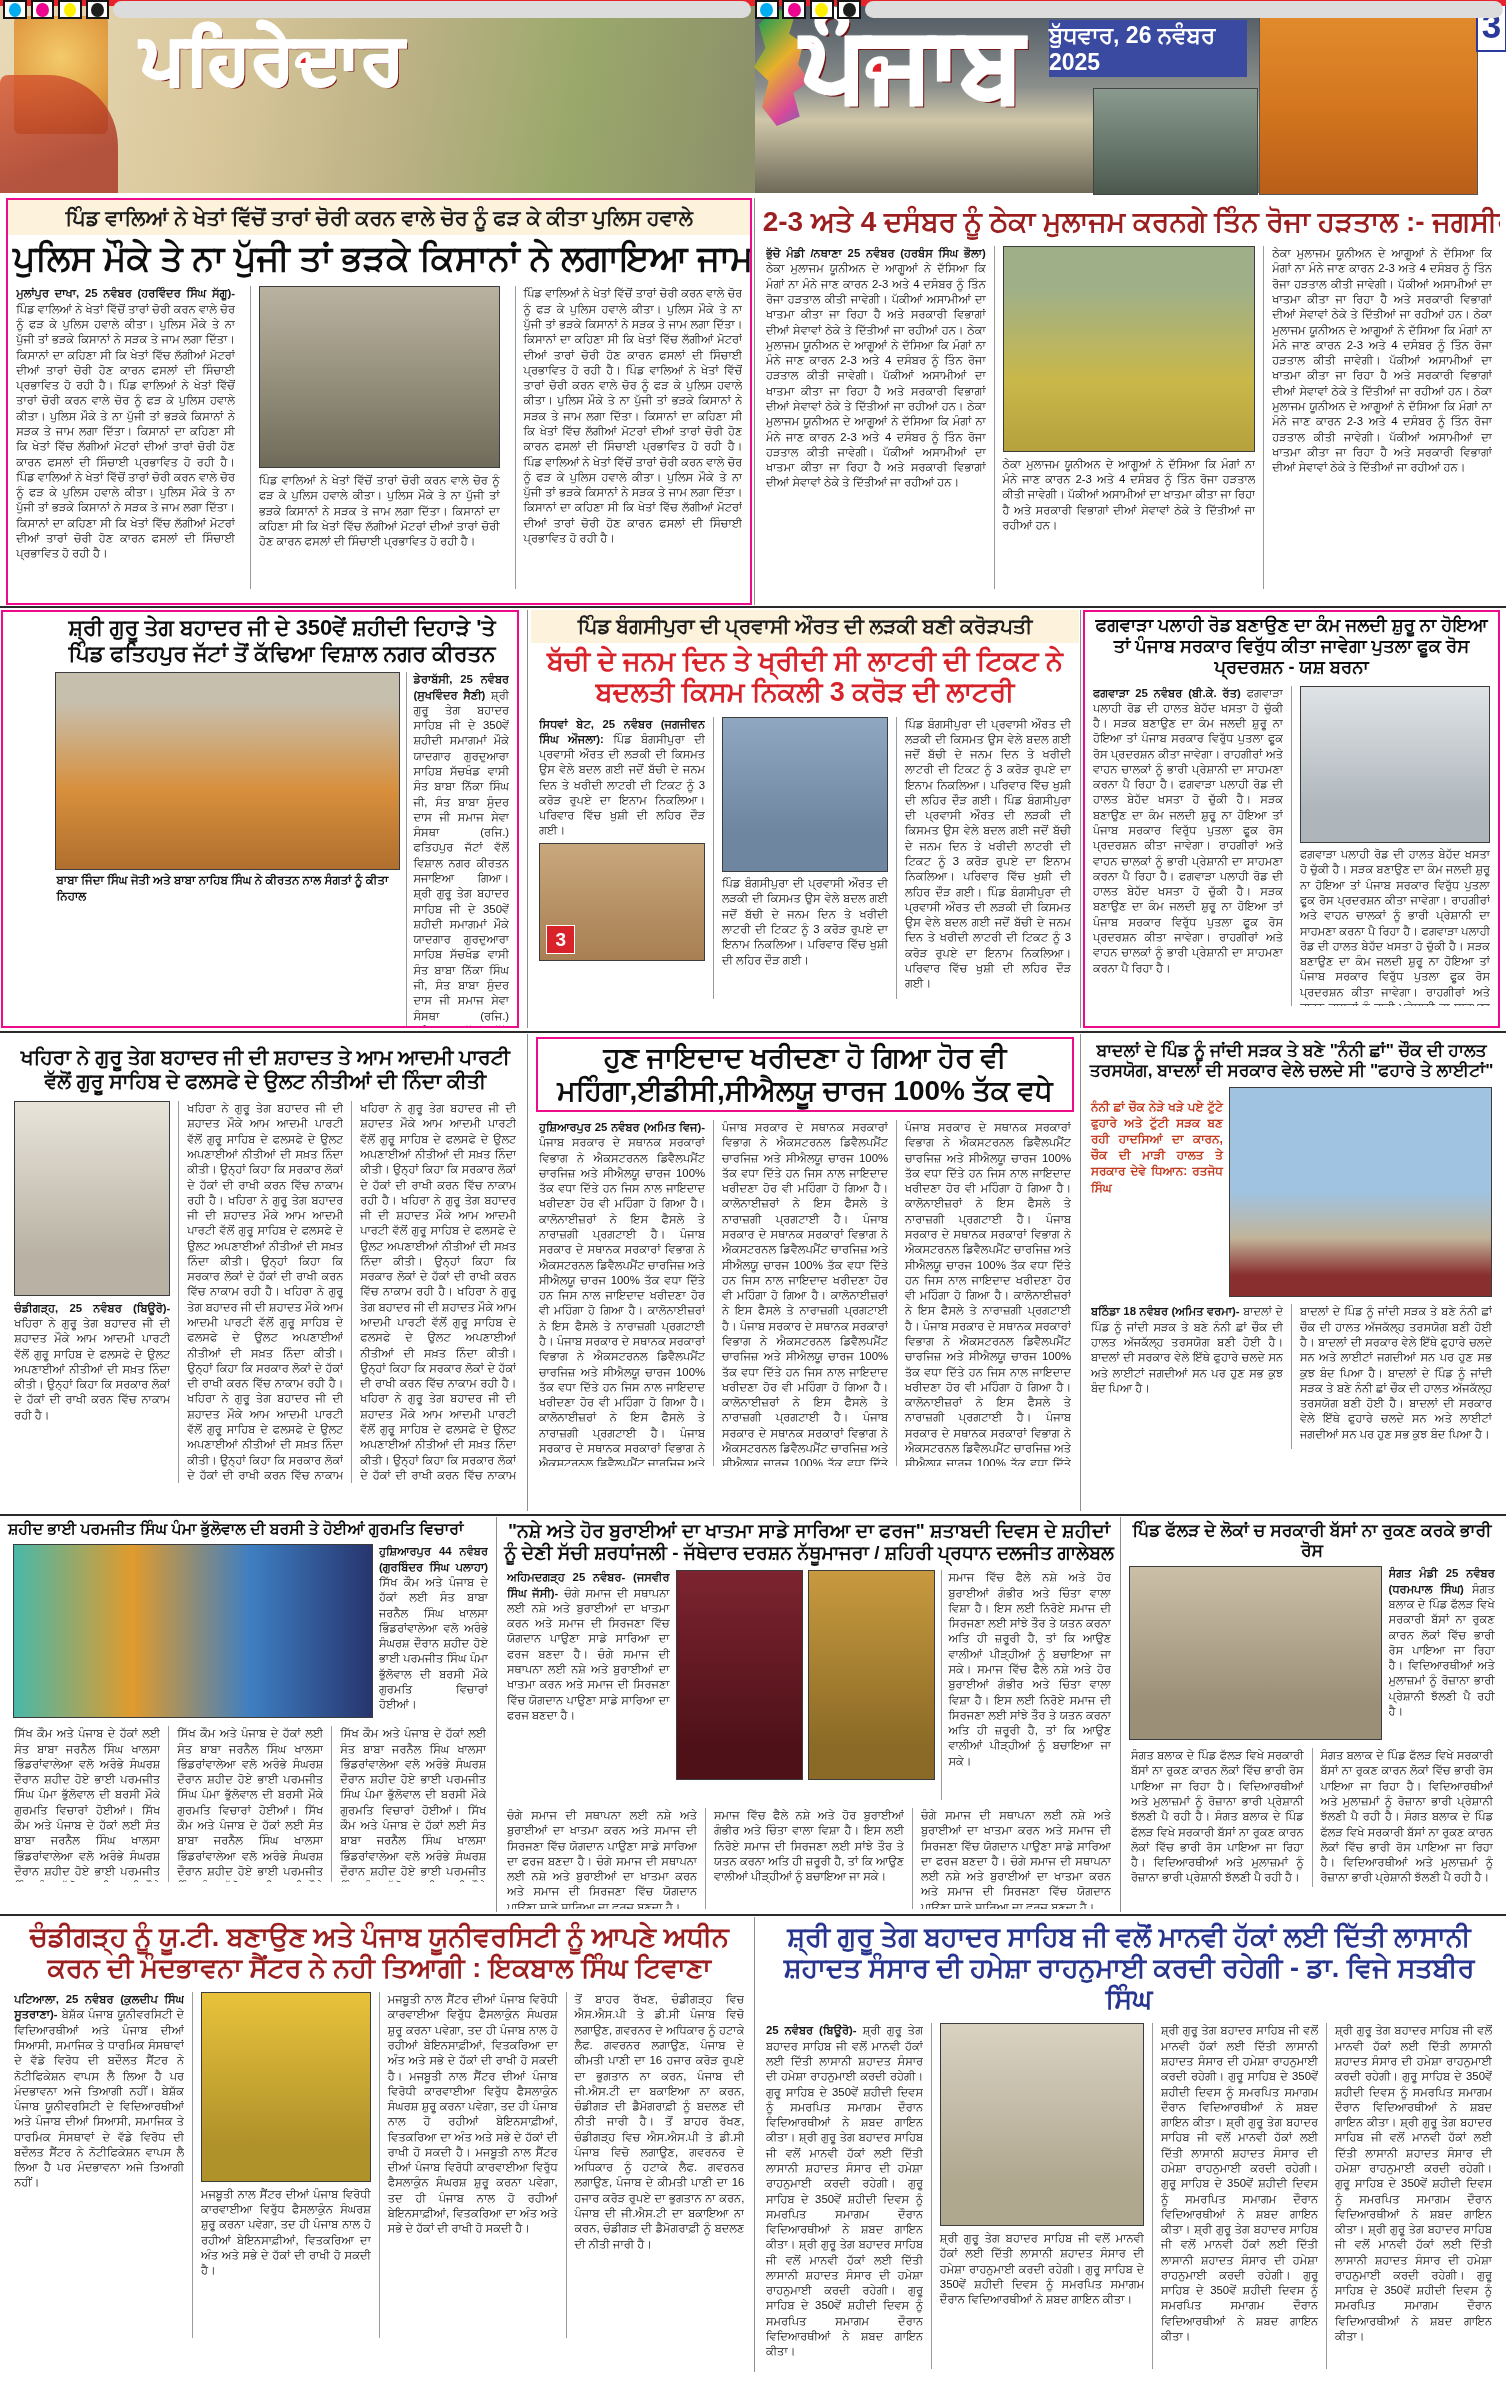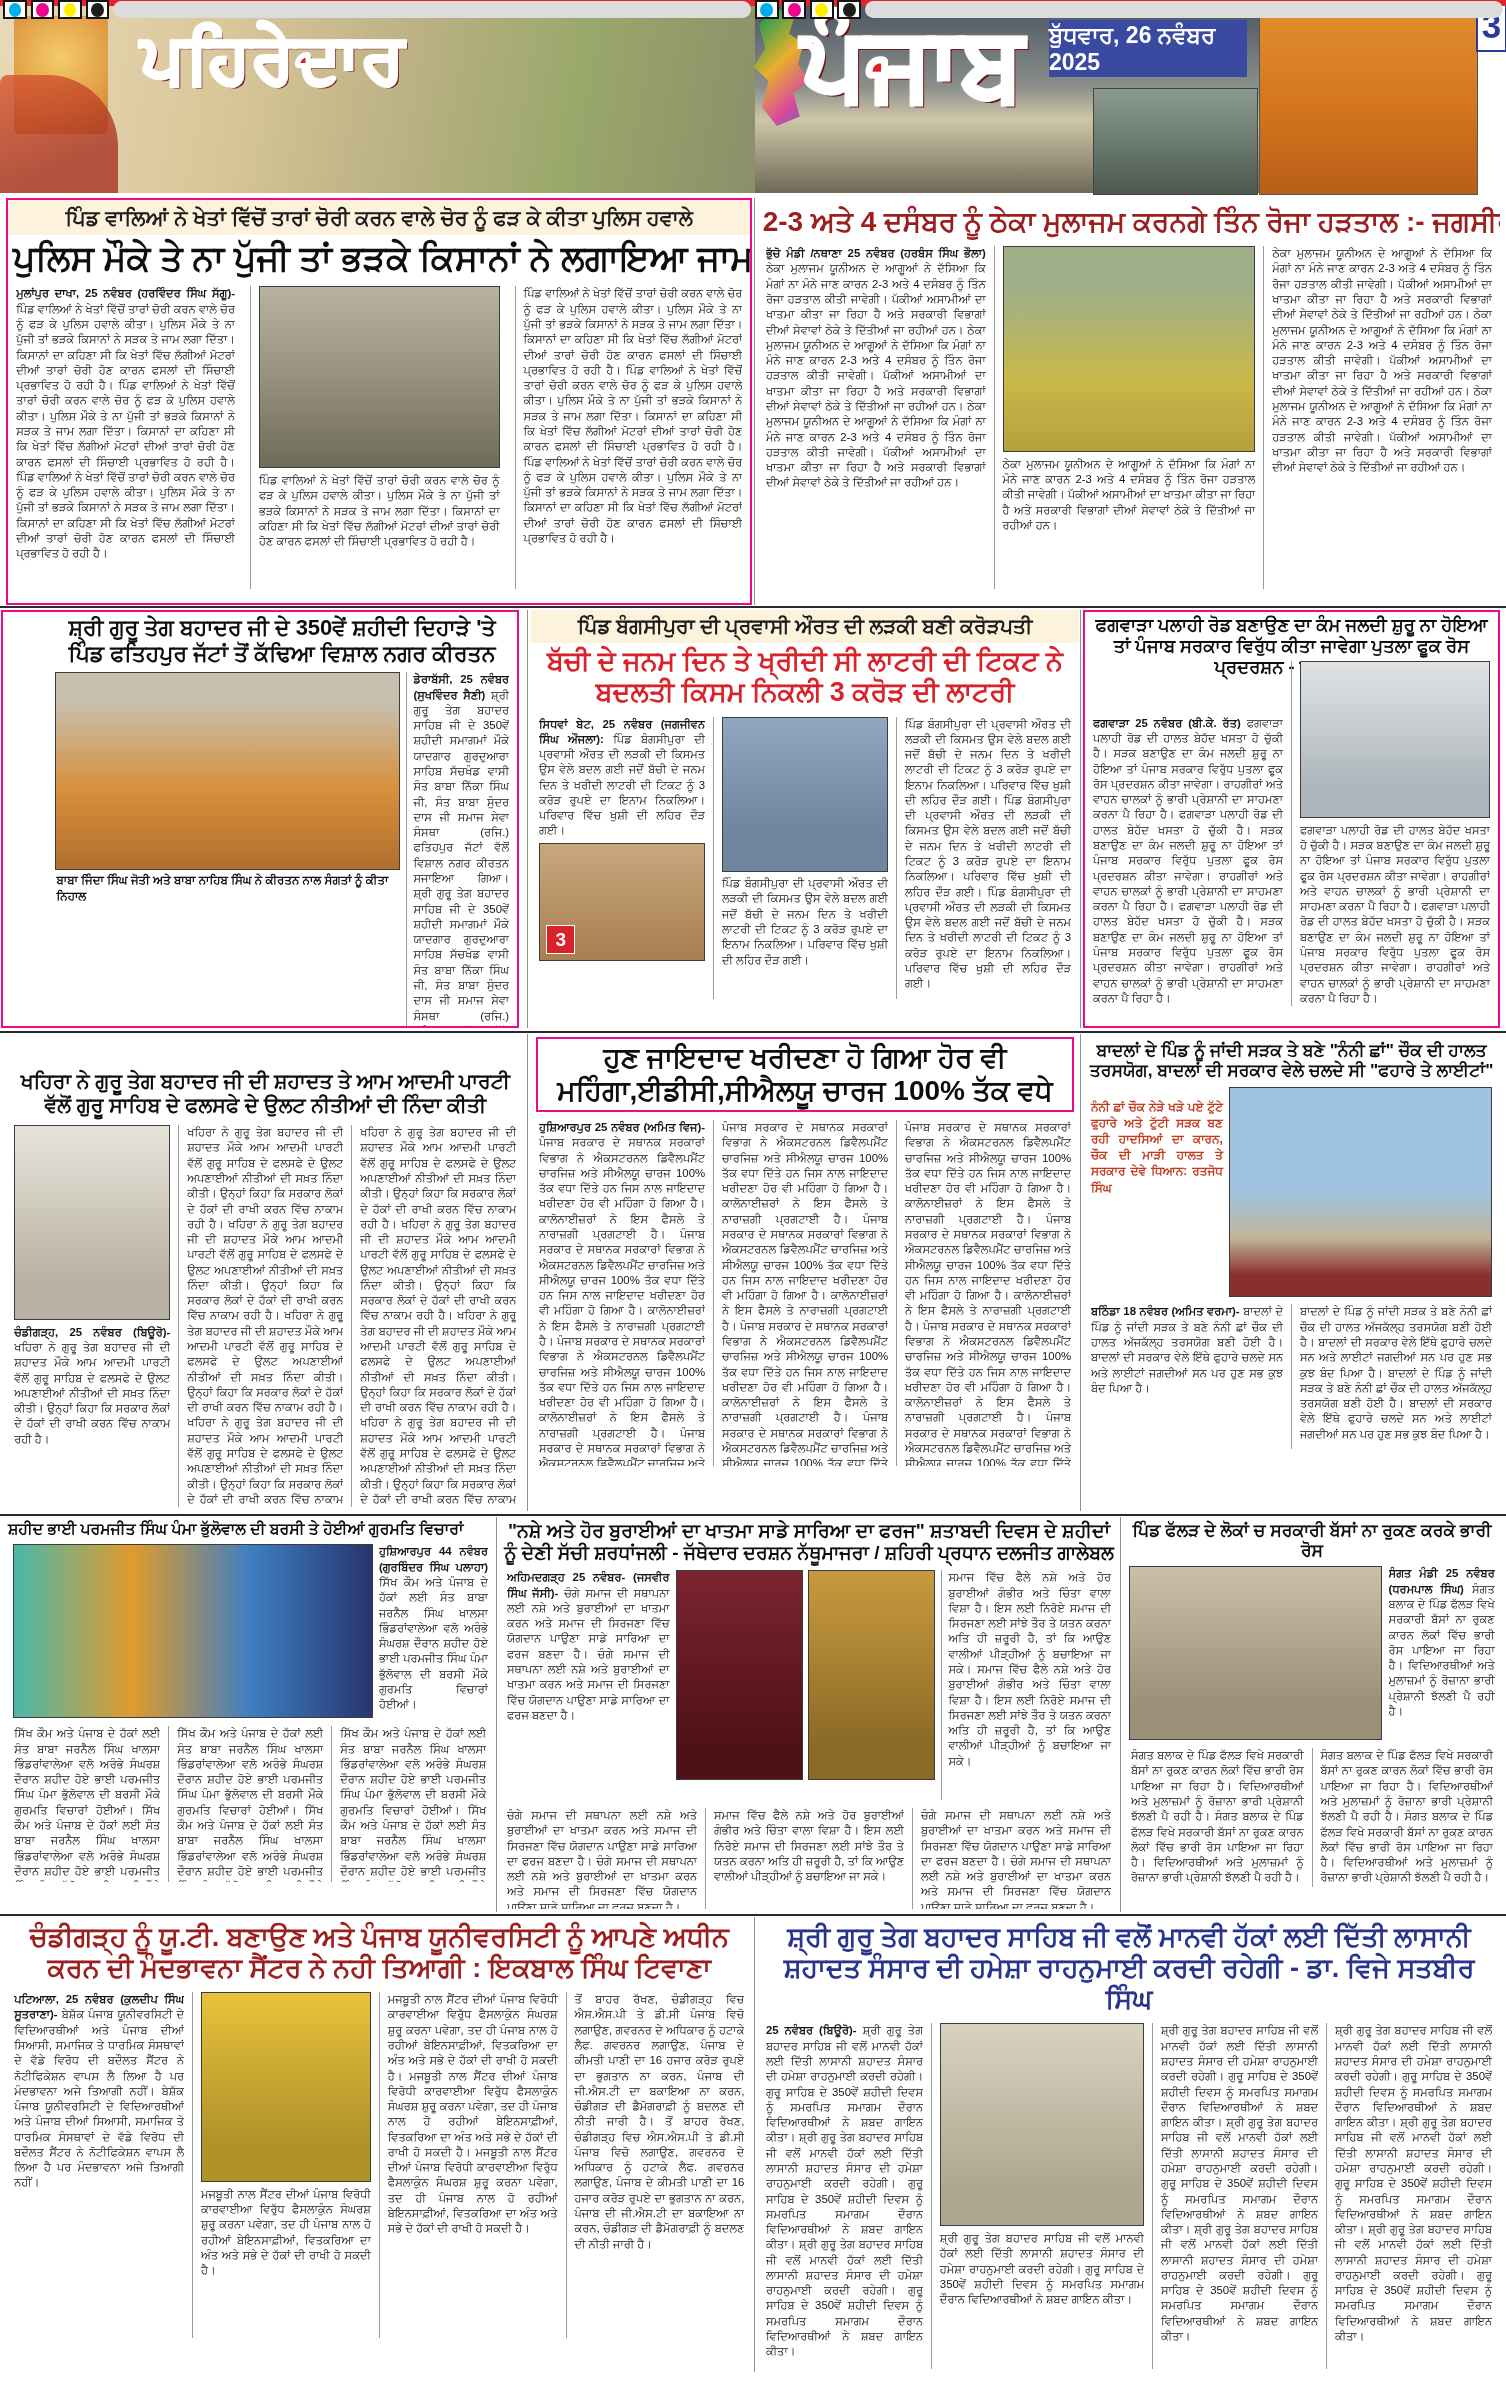--- a/index.html
+++ b/index.html
@@ -180,34 +180,34 @@
         <p class="coltext"><span>ਪਿੰਡ ਬੰਗਸੀਪੁਰਾ ਦੀ ਪ੍ਰਵਾਸੀ ਔਰਤ ਦੀ ਲੜਕੀ ਦੀ ਕਿਸਮਤ ਉਸ ਵੇਲੇ ਬਦਲ ਗਈ ਜਦੋਂ ਬੱਚੀ ਦੇ ਜਨਮ ਦਿਨ ਤੇ ਖਰੀਦੀ ਲਾਟਰੀ ਦੀ ਟਿਕਟ ਨੂੰ 3 ਕਰੋੜ ਰੁਪਏ ਦਾ ਇਨਾਮ ਨਿਕਲਿਆ। ਪਰਿਵਾਰ ਵਿੱਚ ਖੁਸ਼ੀ ਦੀ ਲਹਿਰ ਦੌੜ ਗਈ।</span></p>
       </div>
       <div class="col">
         <p class="coltext"><span>ਪਿੰਡ ਬੰਗਸੀਪੁਰਾ ਦੀ ਪ੍ਰਵਾਸੀ ਔਰਤ ਦੀ ਲੜਕੀ ਦੀ ਕਿਸਮਤ ਉਸ ਵੇਲੇ ਬਦਲ ਗਈ ਜਦੋਂ ਬੱਚੀ ਦੇ ਜਨਮ ਦਿਨ ਤੇ ਖਰੀਦੀ ਲਾਟਰੀ ਦੀ ਟਿਕਟ ਨੂੰ 3 ਕਰੋੜ ਰੁਪਏ ਦਾ ਇਨਾਮ ਨਿਕਲਿਆ। ਪਰਿਵਾਰ ਵਿੱਚ ਖੁਸ਼ੀ ਦੀ ਲਹਿਰ ਦੌੜ ਗਈ। ਪਿੰਡ ਬੰਗਸੀਪੁਰਾ ਦੀ ਪ੍ਰਵਾਸੀ ਔਰਤ ਦੀ ਲੜਕੀ ਦੀ ਕਿਸਮਤ ਉਸ ਵੇਲੇ ਬਦਲ ਗਈ ਜਦੋਂ ਬੱਚੀ ਦੇ ਜਨਮ ਦਿਨ ਤੇ ਖਰੀਦੀ ਲਾਟਰੀ ਦੀ ਟਿਕਟ ਨੂੰ 3 ਕਰੋੜ ਰੁਪਏ ਦਾ ਇਨਾਮ ਨਿਕਲਿਆ। ਪਰਿਵਾਰ ਵਿੱਚ ਖੁਸ਼ੀ ਦੀ ਲਹਿਰ ਦੌੜ ਗਈ। ਪਿੰਡ ਬੰਗਸੀਪੁਰਾ ਦੀ ਪ੍ਰਵਾਸੀ ਔਰਤ ਦੀ ਲੜਕੀ ਦੀ ਕਿਸਮਤ ਉਸ ਵੇਲੇ ਬਦਲ ਗਈ ਜਦੋਂ ਬੱਚੀ ਦੇ ਜਨਮ ਦਿਨ ਤੇ ਖਰੀਦੀ ਲਾਟਰੀ ਦੀ ਟਿਕਟ ਨੂੰ 3 ਕਰੋੜ ਰੁਪਏ ਦਾ ਇਨਾਮ ਨਿਕਲਿਆ। ਪਰਿਵਾਰ ਵਿੱਚ ਖੁਸ਼ੀ ਦੀ ਲਹਿਰ ਦੌੜ ਗਈ।</span></p>
       </div>
     </div>
   </div>
 
   <div class="art pinkbox" style="left:1083px;top:610px;width:417px;height:418px;">
     <div class="hl h-black" style="font-size:18px;">ਫਗਵਾੜਾ ਪਲਾਹੀ ਰੋਡ ਬਣਾਉਣ ਦਾ ਕੰਮ ਜਲਦੀ ਸ਼ੁਰੂ ਨਾ ਹੋਇਆ ਤਾਂ ਪੰਜਾਬ ਸਰਕਾਰ ਵਿਰੁੱਧ ਕੀਤਾ ਜਾਵੇਗਾ ਪੁਤਲਾ ਫੂਕ ਰੋਸ ਪ੍ਰਦਰਸ਼ਨ  - ਯਸ਼ ਬਰਨਾ</div>
-    <div class="cols" style="height:330px;align-items:flex-end;">
+    <div class="cols" style="height:330px;">
       <div class="col">
         <p class="coltext"><b class="dateline">ਫਗਵਾੜਾ 25 ਨਵੰਬਰ (ਬੀ.ਕੇ. ਰੱਤ)</b>
         <span>ਫਗਵਾੜਾ ਪਲਾਹੀ ਰੋਡ ਦੀ ਹਾਲਤ ਬੇਹੱਦ ਖਸਤਾ ਹੋ ਚੁੱਕੀ ਹੈ। ਸੜਕ ਬਣਾਉਣ ਦਾ ਕੰਮ ਜਲਦੀ ਸ਼ੁਰੂ ਨਾ ਹੋਇਆ ਤਾਂ ਪੰਜਾਬ ਸਰਕਾਰ ਵਿਰੁੱਧ ਪੁਤਲਾ ਫੂਕ ਰੋਸ ਪ੍ਰਦਰਸ਼ਨ ਕੀਤਾ ਜਾਵੇਗਾ। ਰਾਹਗੀਰਾਂ ਅਤੇ ਵਾਹਨ ਚਾਲਕਾਂ ਨੂੰ ਭਾਰੀ ਪ੍ਰੇਸ਼ਾਨੀ ਦਾ ਸਾਹਮਣਾ ਕਰਨਾ ਪੈ ਰਿਹਾ ਹੈ। ਫਗਵਾੜਾ ਪਲਾਹੀ ਰੋਡ ਦੀ ਹਾਲਤ ਬੇਹੱਦ ਖਸਤਾ ਹੋ ਚੁੱਕੀ ਹੈ। ਸੜਕ ਬਣਾਉਣ ਦਾ ਕੰਮ ਜਲਦੀ ਸ਼ੁਰੂ ਨਾ ਹੋਇਆ ਤਾਂ ਪੰਜਾਬ ਸਰਕਾਰ ਵਿਰੁੱਧ ਪੁਤਲਾ ਫੂਕ ਰੋਸ ਪ੍ਰਦਰਸ਼ਨ ਕੀਤਾ ਜਾਵੇਗਾ। ਰਾਹਗੀਰਾਂ ਅਤੇ ਵਾਹਨ ਚਾਲਕਾਂ ਨੂੰ ਭਾਰੀ ਪ੍ਰੇਸ਼ਾਨੀ ਦਾ ਸਾਹਮਣਾ ਕਰਨਾ ਪੈ ਰਿਹਾ ਹੈ। ਫਗਵਾੜਾ ਪਲਾਹੀ ਰੋਡ ਦੀ ਹਾਲਤ ਬੇਹੱਦ ਖਸਤਾ ਹੋ ਚੁੱਕੀ ਹੈ। ਸੜਕ ਬਣਾਉਣ ਦਾ ਕੰਮ ਜਲਦੀ ਸ਼ੁਰੂ ਨਾ ਹੋਇਆ ਤਾਂ ਪੰਜਾਬ ਸਰਕਾਰ ਵਿਰੁੱਧ ਪੁਤਲਾ ਫੂਕ ਰੋਸ ਪ੍ਰਦਰਸ਼ਨ ਕੀਤਾ ਜਾਵੇਗਾ। ਰਾਹਗੀਰਾਂ ਅਤੇ ਵਾਹਨ ਚਾਲਕਾਂ ਨੂੰ ਭਾਰੀ ਪ੍ਰੇਸ਼ਾਨੀ ਦਾ ਸਾਹਮਣਾ ਕਰਨਾ ਪੈ ਰਿਹਾ ਹੈ।</span></p>
       </div>
       <div class="col">
         <div class="photo ph-man-white" style="height:157px;margin-bottom:4.7px;"></div>
         <p class="coltext"><span>ਫਗਵਾੜਾ ਪਲਾਹੀ ਰੋਡ ਦੀ ਹਾਲਤ ਬੇਹੱਦ ਖਸਤਾ ਹੋ ਚੁੱਕੀ ਹੈ। ਸੜਕ ਬਣਾਉਣ ਦਾ ਕੰਮ ਜਲਦੀ ਸ਼ੁਰੂ ਨਾ ਹੋਇਆ ਤਾਂ ਪੰਜਾਬ ਸਰਕਾਰ ਵਿਰੁੱਧ ਪੁਤਲਾ ਫੂਕ ਰੋਸ ਪ੍ਰਦਰਸ਼ਨ ਕੀਤਾ ਜਾਵੇਗਾ। ਰਾਹਗੀਰਾਂ ਅਤੇ ਵਾਹਨ ਚਾਲਕਾਂ ਨੂੰ ਭਾਰੀ ਪ੍ਰੇਸ਼ਾਨੀ ਦਾ ਸਾਹਮਣਾ ਕਰਨਾ ਪੈ ਰਿਹਾ ਹੈ। ਫਗਵਾੜਾ ਪਲਾਹੀ ਰੋਡ ਦੀ ਹਾਲਤ ਬੇਹੱਦ ਖਸਤਾ ਹੋ ਚੁੱਕੀ ਹੈ। ਸੜਕ ਬਣਾਉਣ ਦਾ ਕੰਮ ਜਲਦੀ ਸ਼ੁਰੂ ਨਾ ਹੋਇਆ ਤਾਂ ਪੰਜਾਬ ਸਰਕਾਰ ਵਿਰੁੱਧ ਪੁਤਲਾ ਫੂਕ ਰੋਸ ਪ੍ਰਦਰਸ਼ਨ ਕੀਤਾ ਜਾਵੇਗਾ। ਰਾਹਗੀਰਾਂ ਅਤੇ ਵਾਹਨ ਚਾਲਕਾਂ ਨੂੰ ਭਾਰੀ ਪ੍ਰੇਸ਼ਾਨੀ ਦਾ ਸਾਹਮਣਾ ਕਰਨਾ ਪੈ ਰਿਹਾ ਹੈ।</span></p>
       </div>
     </div>
   </div>
 
   <div class="art" style="left:6.3px;top:1034px;width:518px;height:477px;">
-    <div class="hl h-black" style="font-size:20.4px;padding-top:12px;margin-top:24px;">ਖਹਿਰਾ ਨੇ ਗੁਰੂ ਤੇਗ ਬਹਾਦਰ ਜੀ ਦੀ ਸ਼ਹਾਦਤ ਤੇ ਆਮ ਆਦਮੀ ਪਾਰਟੀ ਵੱਲੋਂ ਗੁਰੂ ਸਾਹਿਬ ਦੇ ਫਲਸਫੇ ਦੇ ਉਲਟ ਨੀਤੀਆਂ ਦੀ ਨਿੰਦਾ ਕੀਤੀ</div>
+    <div class="hl h-black" style="font-size:20.4px;padding-top:12px;">ਖਹਿਰਾ ਨੇ ਗੁਰੂ ਤੇਗ ਬਹਾਦਰ ਜੀ ਦੀ ਸ਼ਹਾਦਤ ਤੇ ਆਮ ਆਦਮੀ ਪਾਰਟੀ ਵੱਲੋਂ ਗੁਰੂ ਸਾਹਿਬ ਦੇ ਫਲਸਫੇ ਦੇ ਉਲਟ ਨੀਤੀਆਂ ਦੀ ਨਿੰਦਾ ਕੀਤੀ</div>
     <div class="cols" style="height:391px;">
       <div class="col">
         <div class="photo ph-khaira" style="height:195px;margin-bottom:4.7px;"></div>
         <p class="coltext"><b class="dateline">ਚੰਡੀਗੜ੍ਹ, 25 ਨਵੰਬਰ (ਬਿਊਰੋ)-</b>
         <span>ਖਹਿਰਾ ਨੇ ਗੁਰੂ ਤੇਗ ਬਹਾਦਰ ਜੀ ਦੀ ਸ਼ਹਾਦਤ ਮੌਕੇ ਆਮ ਆਦਮੀ ਪਾਰਟੀ ਵੱਲੋਂ ਗੁਰੂ ਸਾਹਿਬ ਦੇ ਫਲਸਫੇ ਦੇ ਉਲਟ ਅਪਣਾਈਆਂ ਨੀਤੀਆਂ ਦੀ ਸਖ਼ਤ ਨਿੰਦਾ ਕੀਤੀ। ਉਨ੍ਹਾਂ ਕਿਹਾ ਕਿ ਸਰਕਾਰ ਲੋਕਾਂ ਦੇ ਹੱਕਾਂ ਦੀ ਰਾਖੀ ਕਰਨ ਵਿੱਚ ਨਾਕਾਮ ਰਹੀ ਹੈ।</span></p>
       </div>
       <div class="col">
         <p class="coltext"><span>ਖਹਿਰਾ ਨੇ ਗੁਰੂ ਤੇਗ ਬਹਾਦਰ ਜੀ ਦੀ ਸ਼ਹਾਦਤ ਮੌਕੇ ਆਮ ਆਦਮੀ ਪਾਰਟੀ ਵੱਲੋਂ ਗੁਰੂ ਸਾਹਿਬ ਦੇ ਫਲਸਫੇ ਦੇ ਉਲਟ ਅਪਣਾਈਆਂ ਨੀਤੀਆਂ ਦੀ ਸਖ਼ਤ ਨਿੰਦਾ ਕੀਤੀ। ਉਨ੍ਹਾਂ ਕਿਹਾ ਕਿ ਸਰਕਾਰ ਲੋਕਾਂ ਦੇ ਹੱਕਾਂ ਦੀ ਰਾਖੀ ਕਰਨ ਵਿੱਚ ਨਾਕਾਮ ਰਹੀ ਹੈ। ਖਹਿਰਾ ਨੇ ਗੁਰੂ ਤੇਗ ਬਹਾਦਰ ਜੀ ਦੀ ਸ਼ਹਾਦਤ ਮੌਕੇ ਆਮ ਆਦਮੀ ਪਾਰਟੀ ਵੱਲੋਂ ਗੁਰੂ ਸਾਹਿਬ ਦੇ ਫਲਸਫੇ ਦੇ ਉਲਟ ਅਪਣਾਈਆਂ ਨੀਤੀਆਂ ਦੀ ਸਖ਼ਤ ਨਿੰਦਾ ਕੀਤੀ। ਉਨ੍ਹਾਂ ਕਿਹਾ ਕਿ ਸਰਕਾਰ ਲੋਕਾਂ ਦੇ ਹੱਕਾਂ ਦੀ ਰਾਖੀ ਕਰਨ ਵਿੱਚ ਨਾਕਾਮ ਰਹੀ ਹੈ। ਖਹਿਰਾ ਨੇ ਗੁਰੂ ਤੇਗ ਬਹਾਦਰ ਜੀ ਦੀ ਸ਼ਹਾਦਤ ਮੌਕੇ ਆਮ ਆਦਮੀ ਪਾਰਟੀ ਵੱਲੋਂ ਗੁਰੂ ਸਾਹਿਬ ਦੇ ਫਲਸਫੇ ਦੇ ਉਲਟ ਅਪਣਾਈਆਂ ਨੀਤੀਆਂ ਦੀ ਸਖ਼ਤ ਨਿੰਦਾ ਕੀਤੀ। ਉਨ੍ਹਾਂ ਕਿਹਾ ਕਿ ਸਰਕਾਰ ਲੋਕਾਂ ਦੇ ਹੱਕਾਂ ਦੀ ਰਾਖੀ ਕਰਨ ਵਿੱਚ ਨਾਕਾਮ ਰਹੀ ਹੈ। ਖਹਿਰਾ ਨੇ ਗੁਰੂ ਤੇਗ ਬਹਾਦਰ ਜੀ ਦੀ ਸ਼ਹਾਦਤ ਮੌਕੇ ਆਮ ਆਦਮੀ ਪਾਰਟੀ ਵੱਲੋਂ ਗੁਰੂ ਸਾਹਿਬ ਦੇ ਫਲਸਫੇ ਦੇ ਉਲਟ ਅਪਣਾਈਆਂ ਨੀਤੀਆਂ ਦੀ ਸਖ਼ਤ ਨਿੰਦਾ ਕੀਤੀ। ਉਨ੍ਹਾਂ ਕਿਹਾ ਕਿ ਸਰਕਾਰ ਲੋਕਾਂ ਦੇ ਹੱਕਾਂ ਦੀ ਰਾਖੀ ਕਰਨ ਵਿੱਚ ਨਾਕਾਮ ਰਹੀ ਹੈ।</span></p>
       </div>
       <div class="col">

